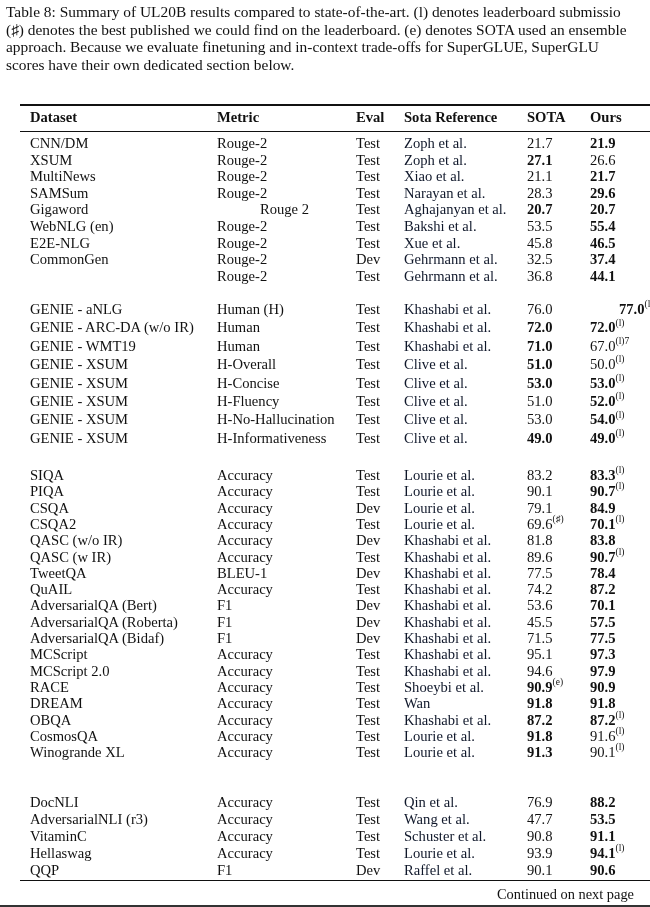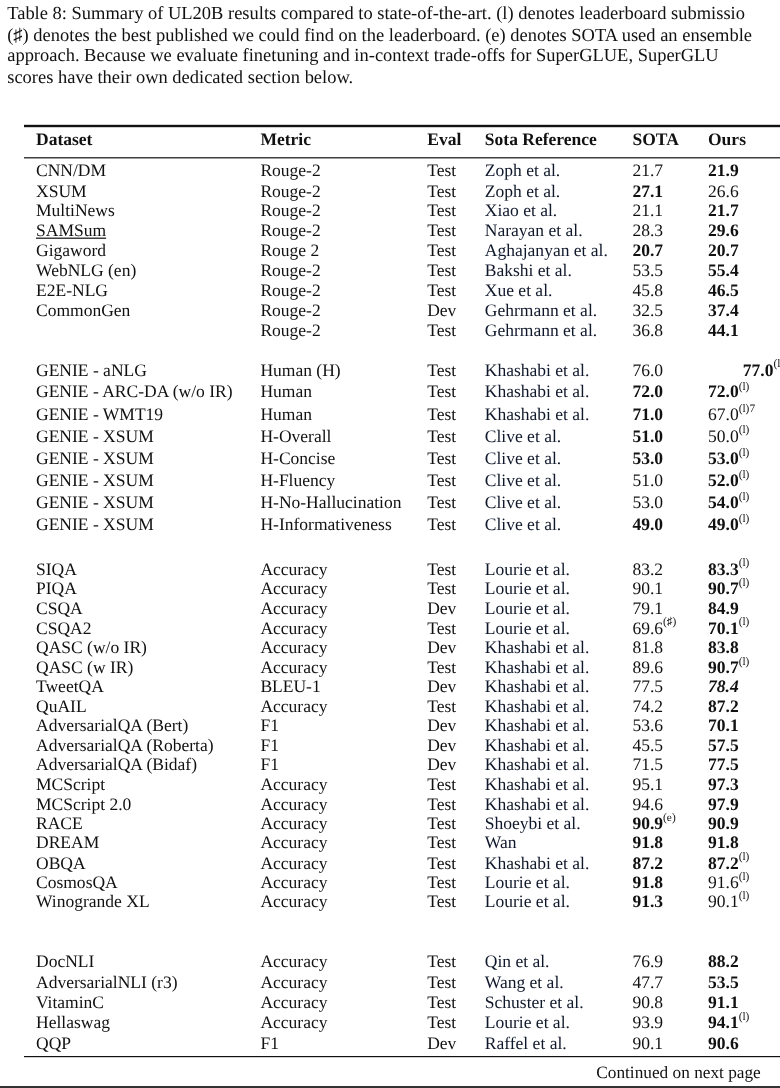--- a/index.html
+++ b/index.html
@@ -74,30 +74,30 @@
     </div>
     <div class="row" style="top: 167.2px;">
       <span class="c-ds"><span style="position: static;">MultiNews</span></span>
       <span class="c-me"><span style="position: static;">Rouge-2</span></span>
       <span class="c-ev"><span style="position: static;">Test</span></span>
       <span class="c-re"><span style="position: static;">Xiao et al.</span></span>
       <span class="c-so"><span style="position: static;">21.1</span></span>
       <span class="c-ou"><span class="b" style="position: static;">21.7</span></span>
     </div>
     <div class="row" style="top: 183.8px;">
-      <span class="c-ds"><span style="position: static; text-decoration: underline;">SAMSum</span></span>
+      <span class="c-ds"><span style="position: static;">SAMSum</span></span>
       <span class="c-me"><span style="position: static;">Rouge-2</span></span>
       <span class="c-ev"><span style="position: static;">Test</span></span>
       <span class="c-re"><span style="position: static;">Narayan et al.</span></span>
       <span class="c-so"><span style="position: static;">28.3</span></span>
       <span class="c-ou"><span class="b" style="position: static;">29.6</span></span>
     </div>
     <div class="row" style="top: 200.4px;">
       <span class="c-ds"><span style="position: static;">Gigaword</span></span>
-      <span class="c-me"><span style="position: static;">Rouge 2</span></span>
+      <span class="c-me"><span style="position: static; margin-left: 43px;">Rouge 2</span></span>
       <span class="c-ev"><span style="position: static;">Test</span></span>
       <span class="c-re"><span style="position: static;">Aghajanyan et al.</span></span>
       <span class="c-so"><span class="b" style="position: static;">20.7</span></span>
       <span class="c-ou"><span class="b" style="position: static;">20.7</span></span>
     </div>
     <div class="row" style="top: 217px;">
       <span class="c-ds"><span style="position: static;">WebNLG (en)</span></span>
       <span class="c-me"><span style="position: static;">Rouge-2</span></span>
       <span class="c-ev"><span style="position: static;">Test</span></span>
       <span class="c-re"><span style="position: static;">Bakshi et al.</span></span>
@@ -238,21 +238,21 @@
       <span class="c-re"><span style="position: static;">Khashabi et al.</span></span>
       <span class="c-so"><span style="position: static;">89.6</span></span>
       <span class="c-ou"><span class="b" style="position: static;">90.7</span><sup style="position: relative;">(l)</sup></span>
     </div>
     <div class="row" style="top: 563.8px;">
       <span class="c-ds"><span style="position: static;">TweetQA</span></span>
       <span class="c-me"><span style="position: static;">BLEU-1</span></span>
       <span class="c-ev"><span style="position: static;">Dev</span></span>
       <span class="c-re"><span style="position: static;">Khashabi et al.</span></span>
       <span class="c-so"><span style="position: static;">77.5</span></span>
-      <span class="c-ou"><span class="b" style="position: static; font-style: italic;">78.4</span></span>
+      <span class="c-ou"><span class="b" style="position: static;">78.4</span></span>
     </div>
     <div class="row" style="top: 580.1px;">
       <span class="c-ds"><span style="position: static;">QuAIL</span></span>
       <span class="c-me"><span style="position: static;">Accuracy</span></span>
       <span class="c-ev"><span style="position: static;">Test</span></span>
       <span class="c-re"><span style="position: static;">Khashabi et al.</span></span>
       <span class="c-so"><span style="position: static;">74.2</span></span>
       <span class="c-ou"><span class="b" style="position: static;">87.2</span></span>
     </div>
     <div class="row" style="top: 596.4px;">

